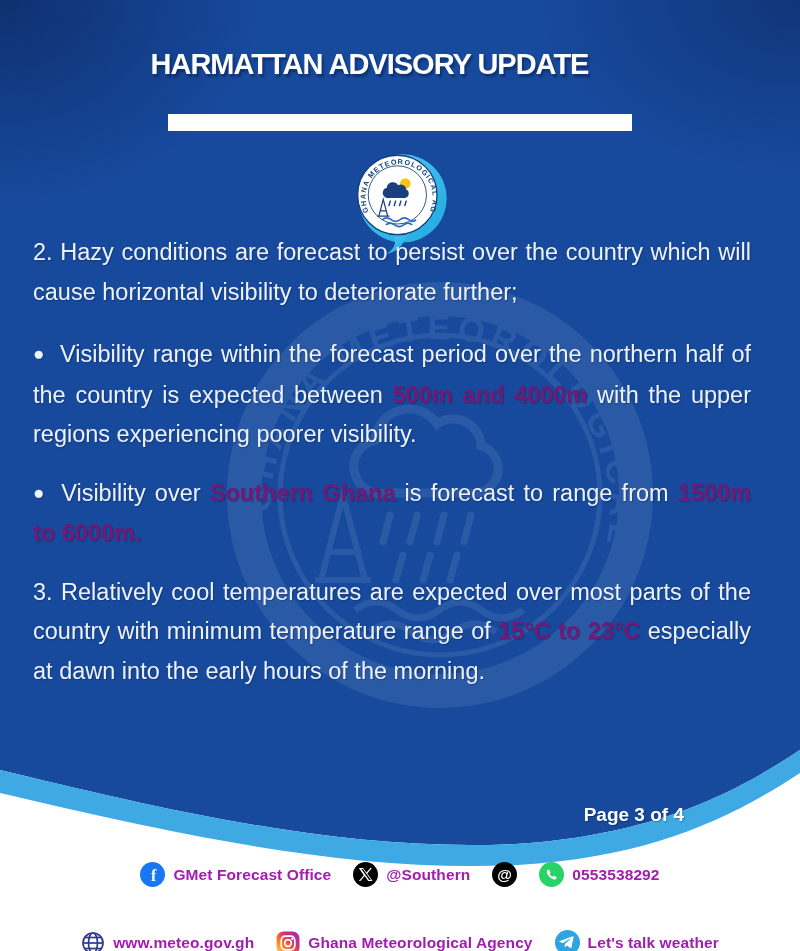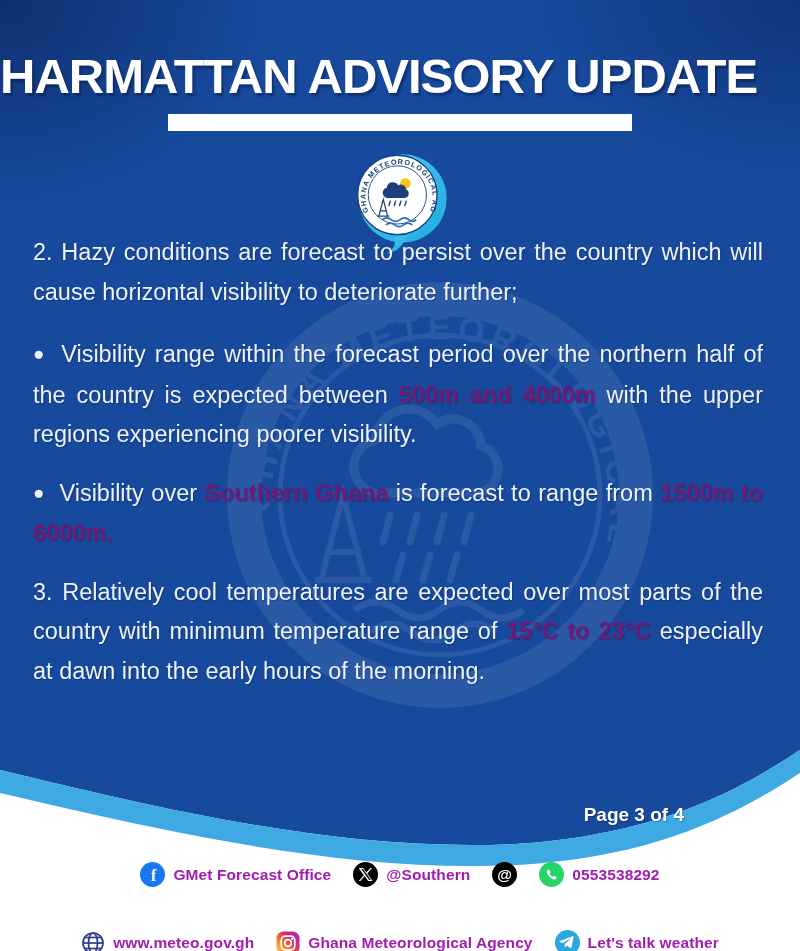--- a/index.html
+++ b/index.html
@@ -2,34 +2,34 @@
 <html><head>
 <meta charset="utf-8">
 <style>
   html,body{margin:0;padding:0;}
   body{width:800px;height:951px;background:#ffffff;font-family:"Liberation Sans",sans-serif;overflow:hidden;}
   .poster{position:relative;width:800px;height:951px;background:#ffffff;overflow:hidden;}
   .bg-svg{position:absolute;inset:0;z-index:0;}
   .watermark{position:absolute;left:225px;top:280px;z-index:1;opacity:0.10;pointer-events:none;}
 
   .title{position:absolute;top:48px;left:0;width:739px;text-align:center;z-index:2;
-         color:#ffffff;font-weight:900;font-size:49px;letter-spacing:-1px;
+         color:#ffffff;font-weight:900;font-size:29px;letter-spacing:-1px;
          text-shadow:2px 3px 2px rgba(0,10,40,.35);white-space:nowrap;}
   .season-row{position:absolute;top:103px;left:0;width:800px;height:38px;z-index:2;
               display:flex;align-items:center;justify-content:center;}
   .season-bar{width:232px;height:17px;background:#ffffff;}
   .season-text{width:236px;text-align:center;color:#ffffff;font-weight:900;font-size:37px;
                letter-spacing:0px;text-shadow:2px 2px 2px rgba(0,10,40,.35);}
 
   .logo-wrap{position:absolute;top:142px;left:0;width:800px;display:flex;justify-content:center;z-index:2;}
 
   .body-copy{position:absolute;top:233px;left:33px;width:734px;z-index:2;
              color:#eef3fb;font-size:23.5px;line-height:39.5px;text-align:justify;
              text-shadow:1px 1px 1px rgba(0,10,40,.25);}
-  .body-copy p{margin:0 4px 23px 0;}
+  .body-copy p{margin:0 16px 23px 0;}
   .accent{color:#701a75;font-weight:700;}
   .bullet{font-size:19px;margin-right:14px;position:relative;top:-2px;}
 
   .page-label{position:absolute;top:804px;right:116px;z-index:2;color:#ffffff;
               font-weight:700;font-size:19px;text-shadow:1px 1px 1px rgba(0,10,40,.3);}
 
   .footer{position:absolute;left:0;width:800px;z-index:2;display:flex;justify-content:center;
           align-items:center;gap:22px;}
   .footer.row1{top:862px;}
   .footer.row2{top:930px;}

